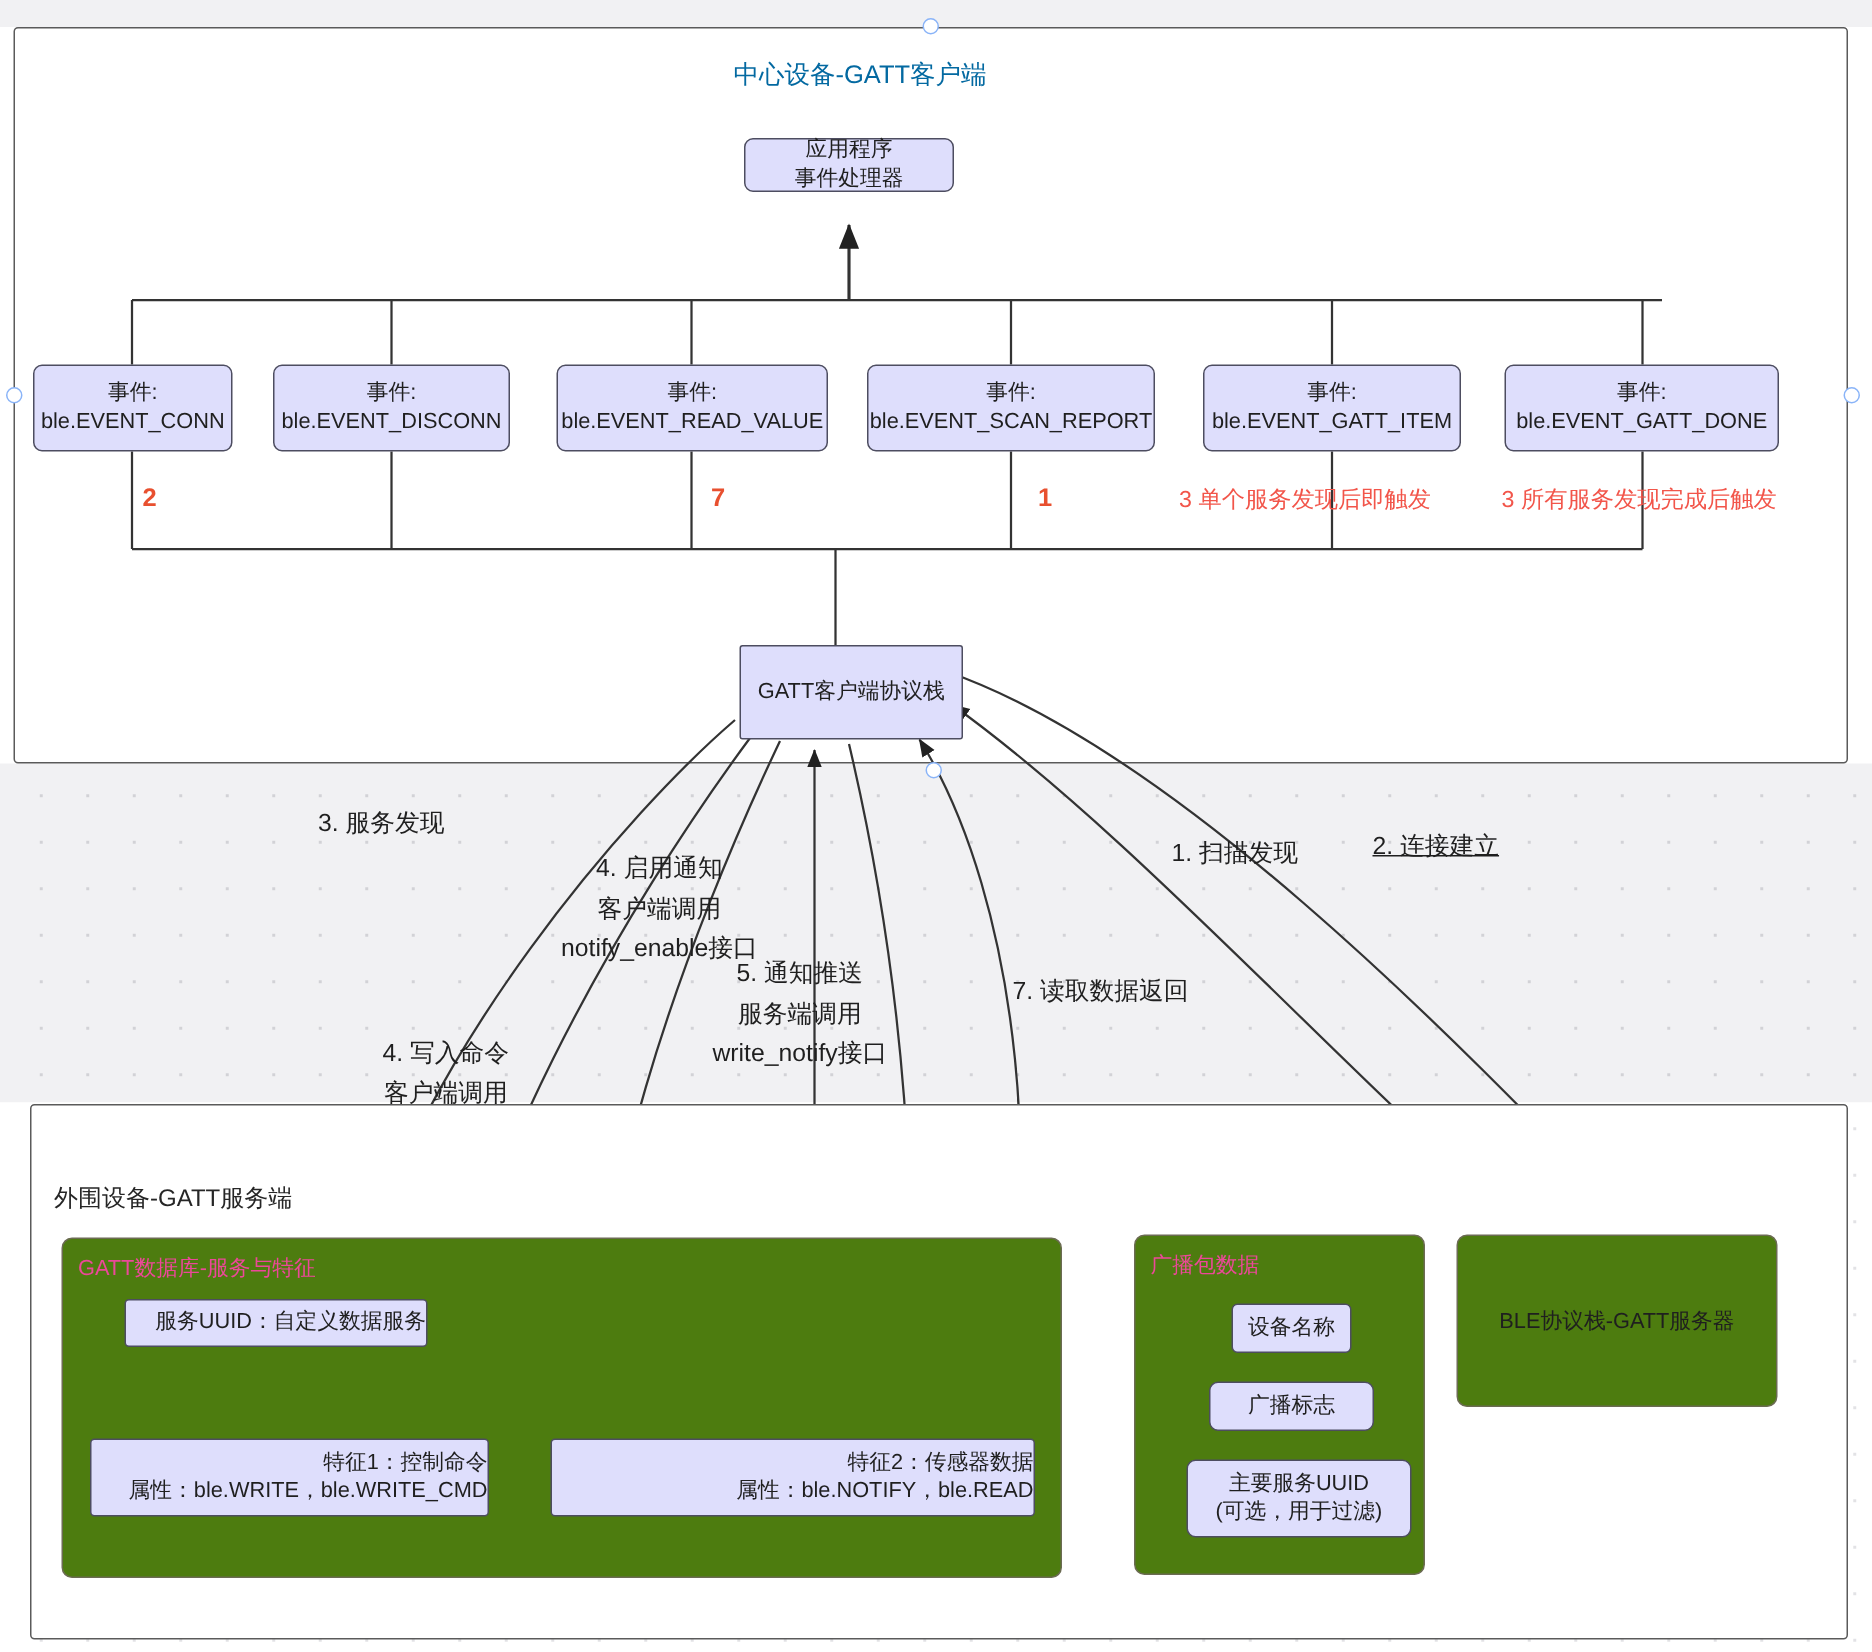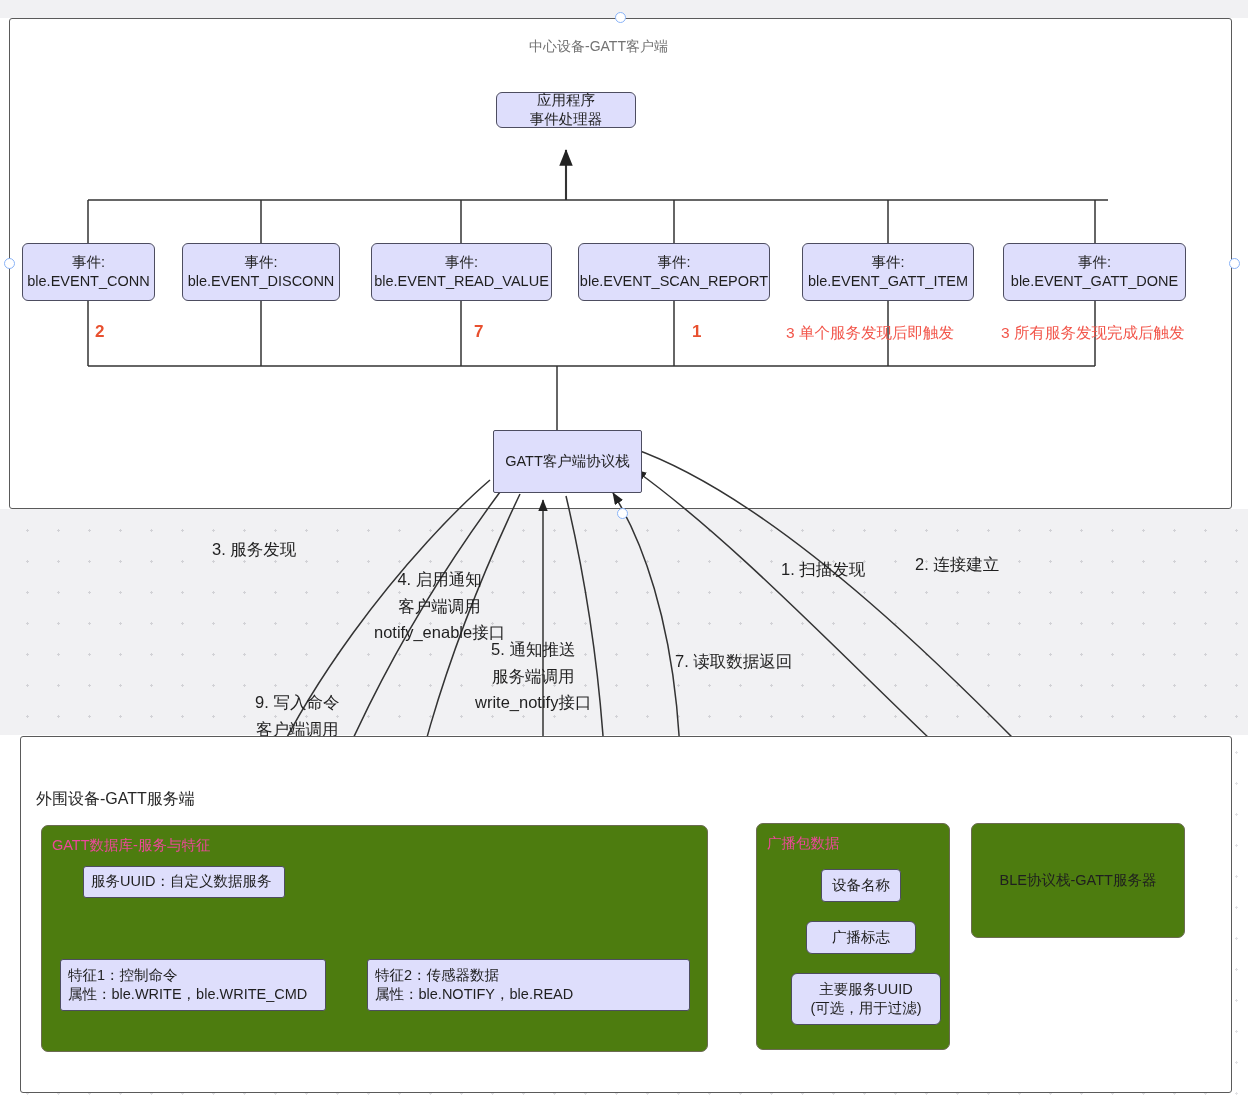--- a/index.html
+++ b/index.html
@@ -57,21 +57,21 @@
     color: #1f1f1f;
     display: flex;
     flex-direction: column;
     align-items: center;
     justify-content: center;
     line-height: 1.32;
     text-align: center;
     font-size: 14.5px;
   }
   .node.left-align {
-    align-items: flex-start;
+    align-items: flex-end;
     text-align: left;
     padding-left: 7px;
   }
   .group-yellow {
     position: absolute;
     box-sizing: border-box;
     border: 1.4px solid #6b6b52;
     border-radius: 7px;
     background: #4d7c0f;
   }
@@ -82,24 +82,23 @@
     white-space: nowrap;
   }
   .plain-label {
     position: absolute;
     font-size: 16px;
     color: #262626;
     white-space: nowrap;
   }
   .title-label {
     position: absolute;
-    font-size: 14px;
-    color: #737373;
-    white-space: nowrap;
-    margin-left: 40px;
+    font-size: 17px;
+    color: #0369a1;
+    white-space: nowrap;
   }
   .red-label {
     position: absolute;
     font-size: 17px;
     font-weight: bold;
     color: #e8502f;
     white-space: nowrap;
   }
   .red-note {
     position: absolute;
@@ -239,21 +238,21 @@
     <div>3. 服务发现</div>
   </div>
 
   <div class="edge-label centered" style="left:374px; top:566px;">
     <div>4. 启用通知</div>
     <div>客户端调用</div>
     <div>notify_enable接口</div>
   </div>
 
   <div class="edge-label centered" style="left:239px; top:689px;">
-    <div>9. 写入命令</div>
+    <div>4. 写入命令</div>
     <div>客户端调用</div>
     <div>write_value接口</div>
   </div>
 
   <div class="edge-label centered" style="left:475px; top:636px;">
     <div>5. 通知推送</div>
     <div>服务端调用</div>
     <div>write_notify接口</div>
   </div>
 
@@ -264,21 +263,21 @@
   </div>
 
   <div class="edge-label" style="left:675px; top:648px;">
     <div>7. 读取数据返回</div>
   </div>
 
   <div class="edge-label" style="left:781px; top:556px;">
     <div>1. 扫描发现</div>
   </div>
 
-  <div class="edge-label" style="left:915px; top:551px;">
+  <div class="edge-label" style="left:915px; top:551px;text-decoration:underline;">
     <div>2. 连接建立</div>
   </div>
 
   <div class="container-box" style="left:20px; top:736px; width:1212px; height:357px;"></div>
 
   <div class="plain-label" style="left:36px; top:789px;">外围设备-GATT服务端</div>
 
   <div class="group-yellow" style="left:41px; top:825px; width:667px; height:227px;"></div>
   <div class="group-label" style="left:52px; top:836px;">GATT数据库-服务与特征</div>
 

